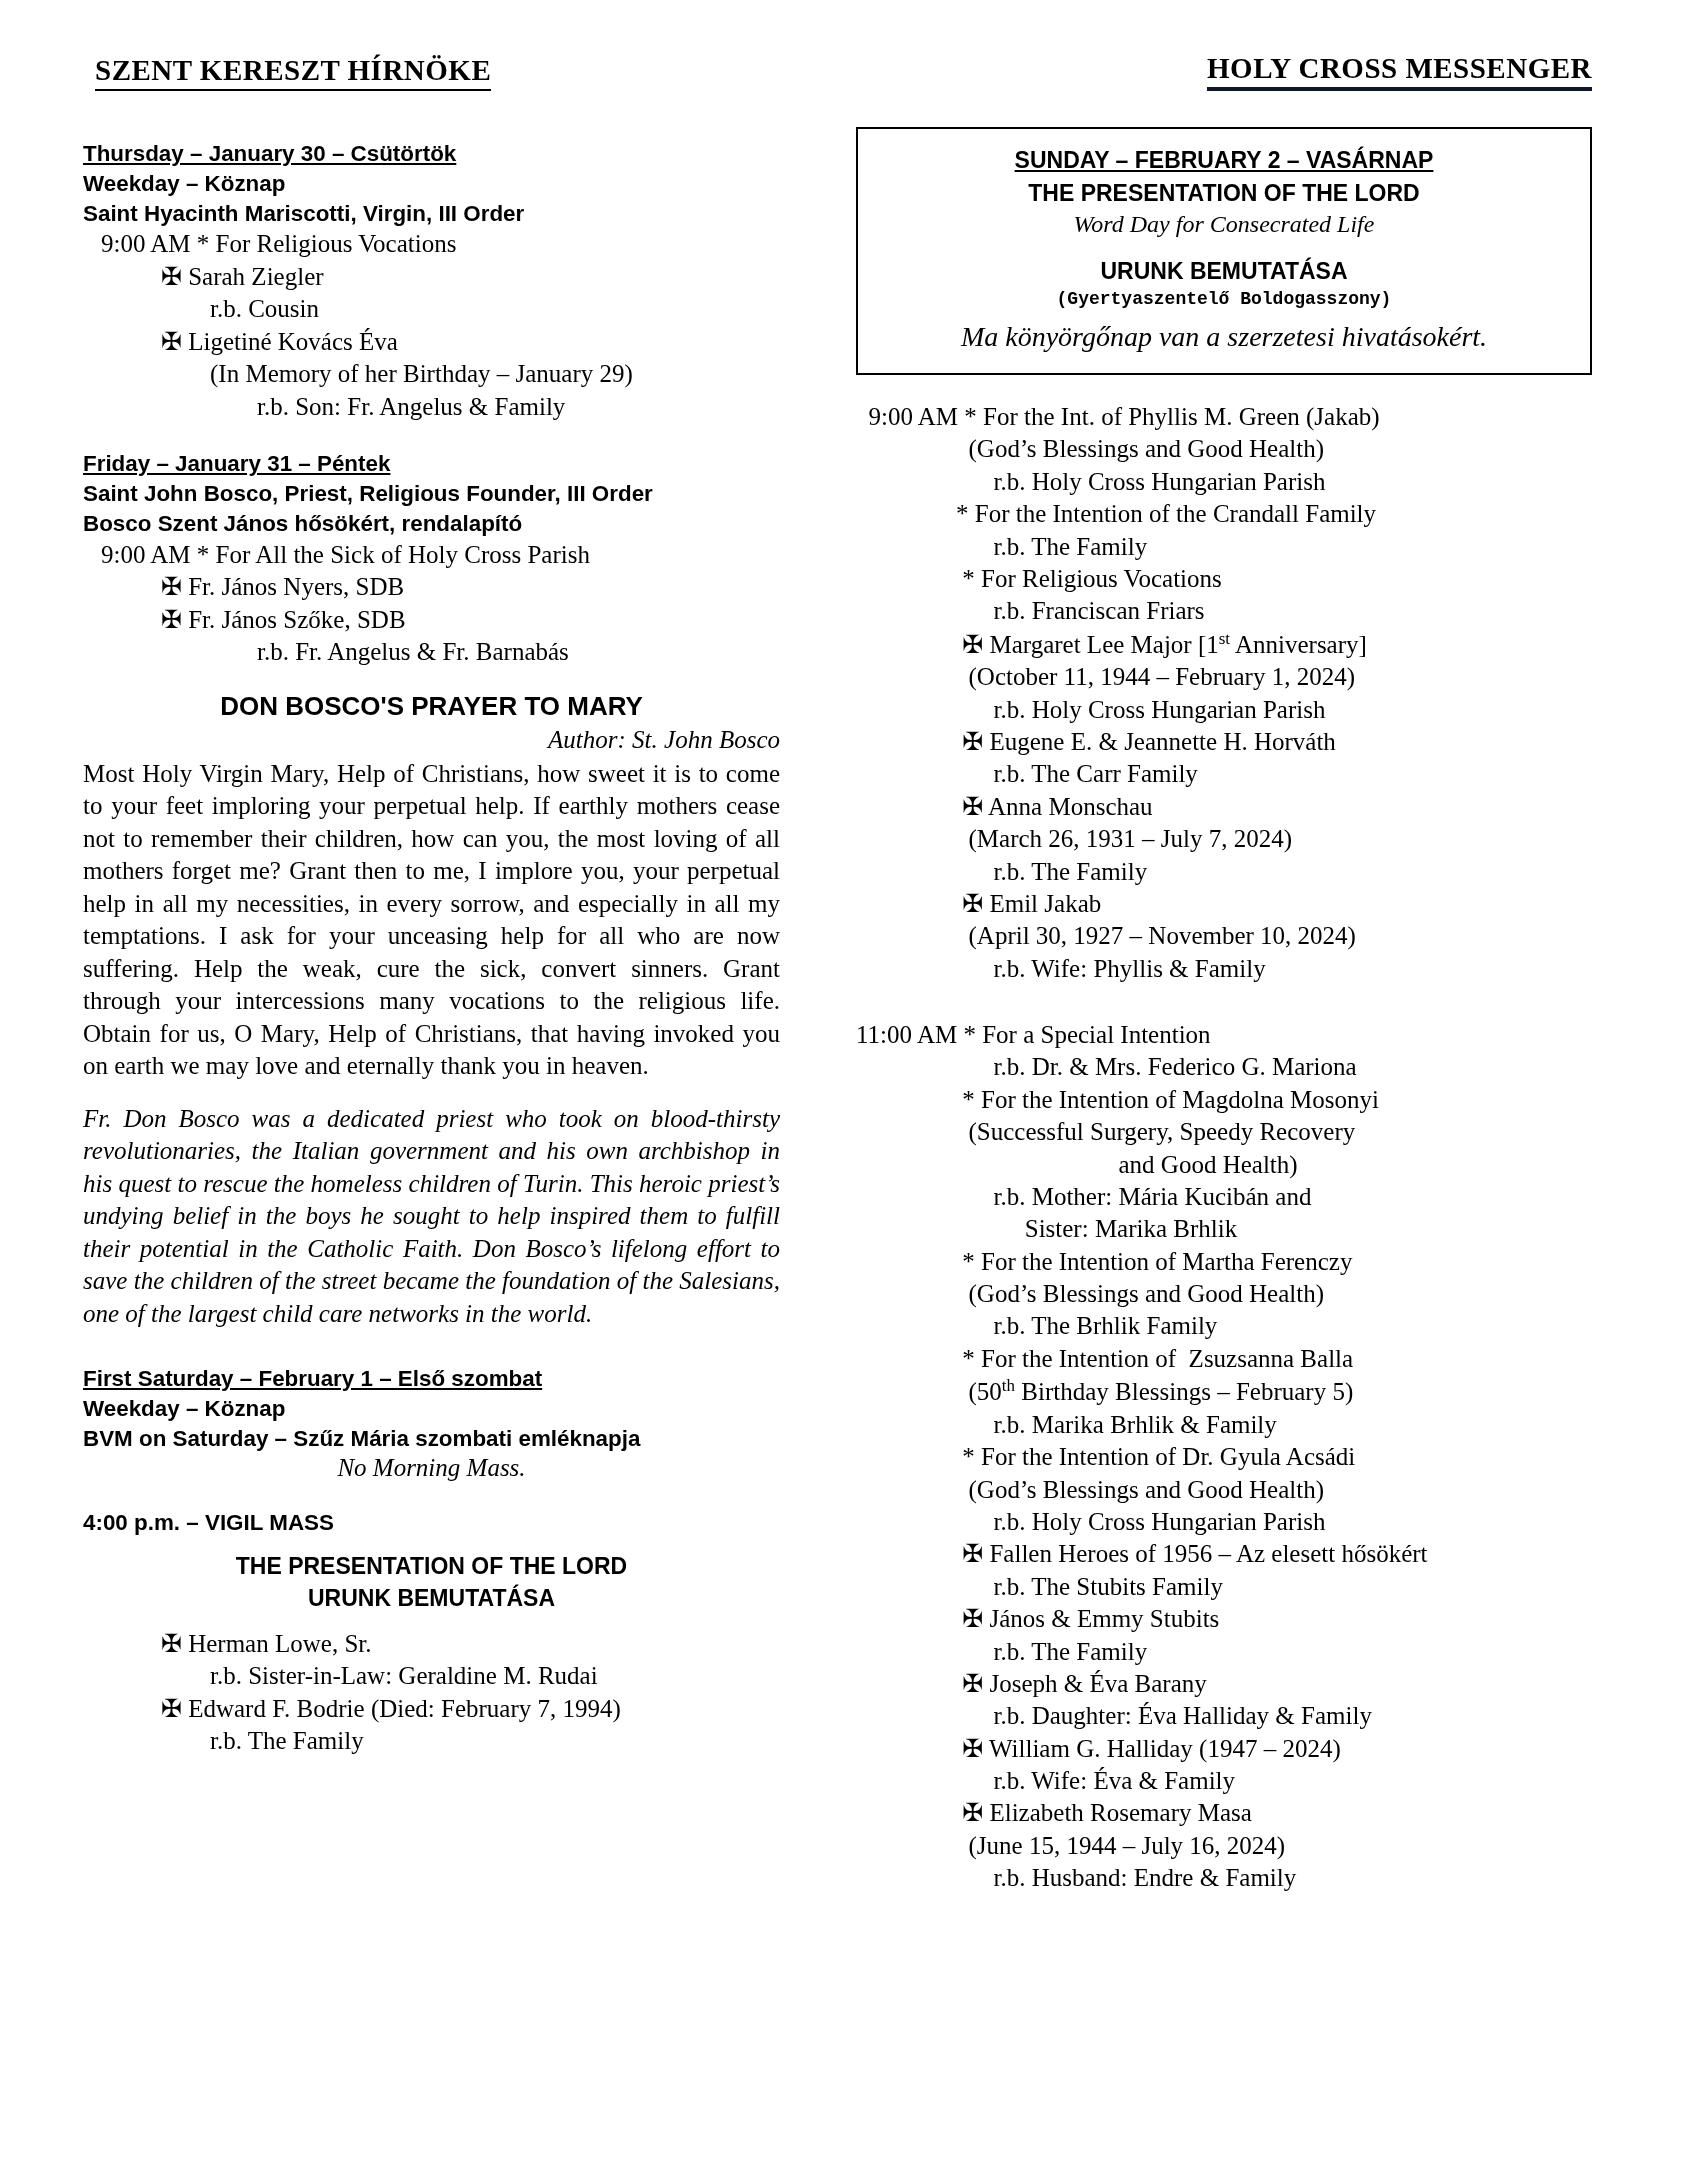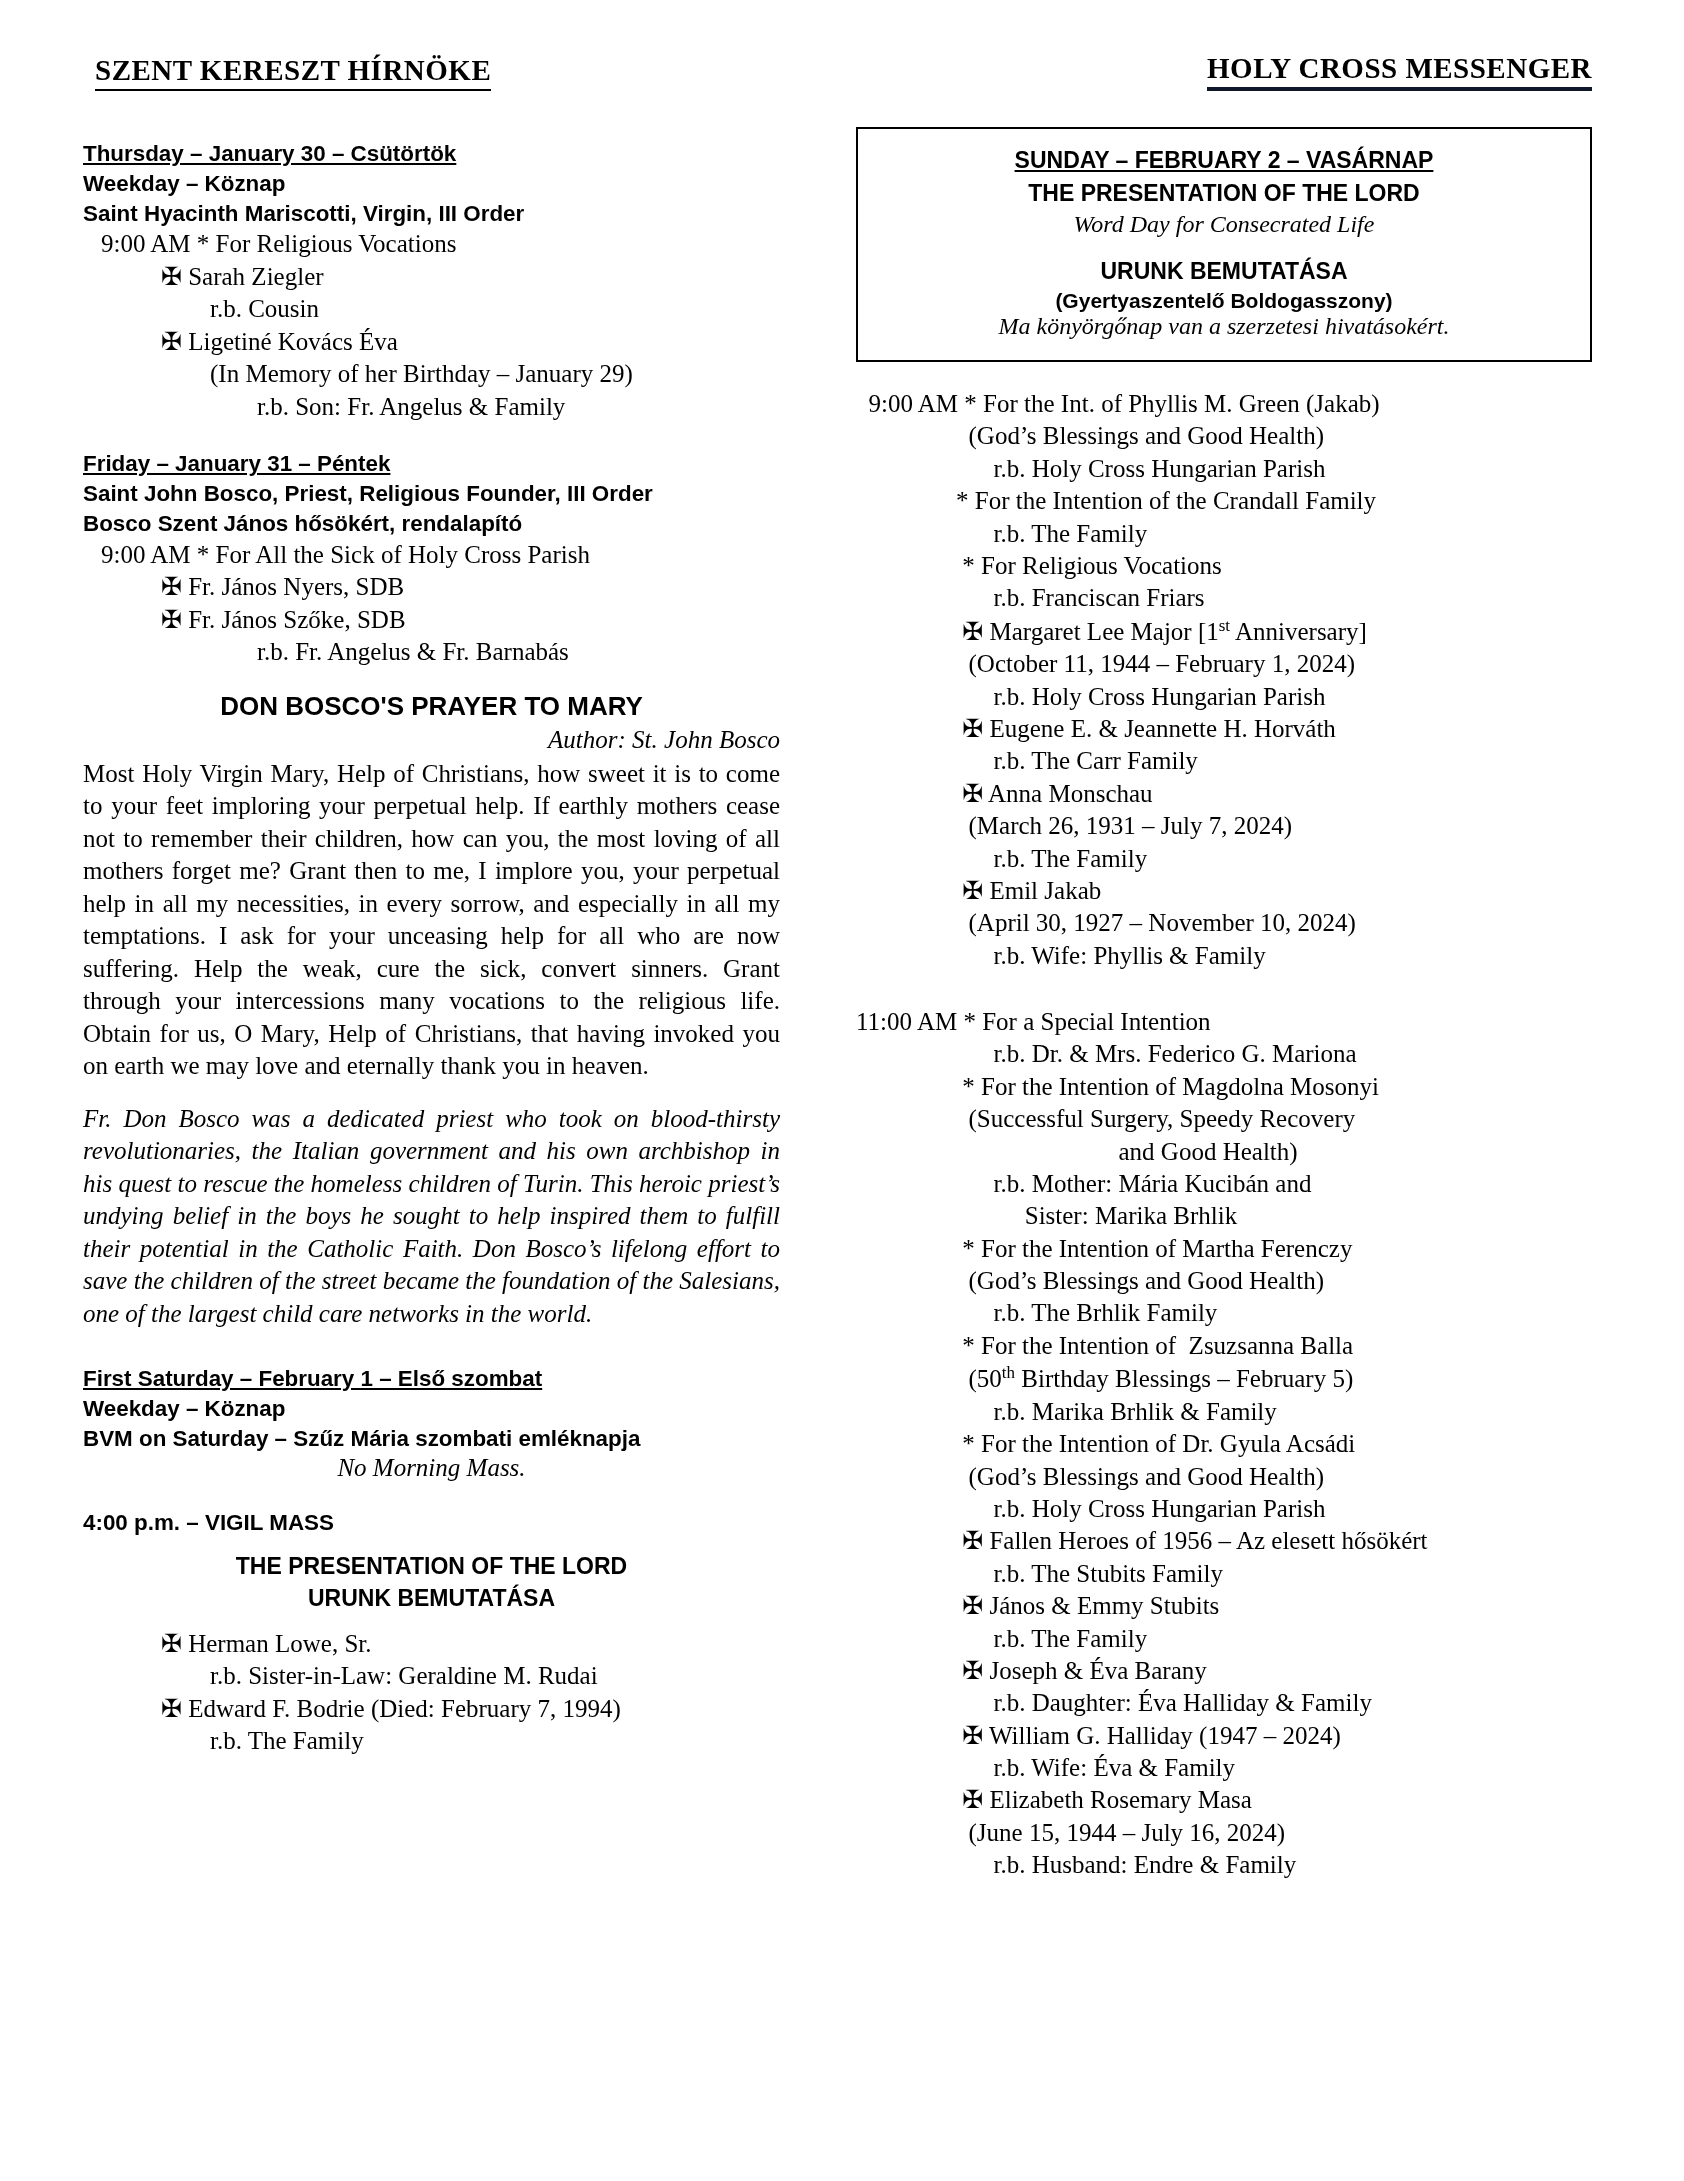--- a/index.html
+++ b/index.html
@@ -147,29 +147,29 @@
     font-size: 24px;
     margin-bottom: 20px;
   }
   .feast-box .l4 {
     font-family: "Liberation Sans", sans-serif;
     font-weight: bold;
     font-size: 23px;
     margin-bottom: 4px;
   }
   .feast-box .l5 {
-    font-family: Liberation Sans, sans-serif;
-    font-weight: bold;
-    font-size: 21px;
-    margin-bottom: 0;
+    font-family: Liberation Mono, monospace;
+    font-weight: bold;
+    font-size: 18px;
+    margin-bottom: 12px;
   }
   .feast-box .l6 {
     font-family: "Liberation Serif", serif;
     font-style: italic;
-    font-size: 24px;
+    font-size: 28px;
   }
   .mass-list {
     margin-top: 26px;
   }
   .mass-line {
     font-family: "Liberation Serif", serif;
     font-size: 25px;
     line-height: 1.295;
     white-space: pre;
   }

